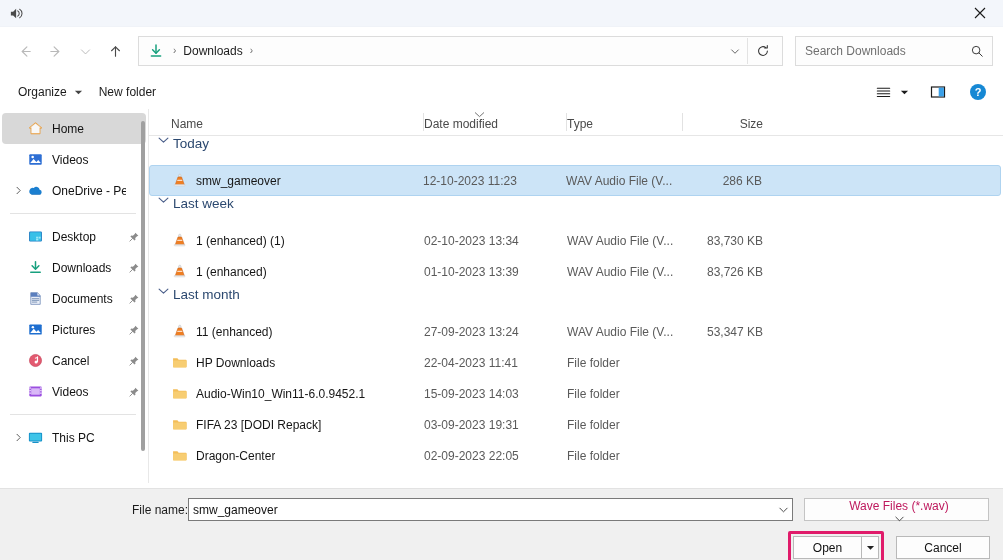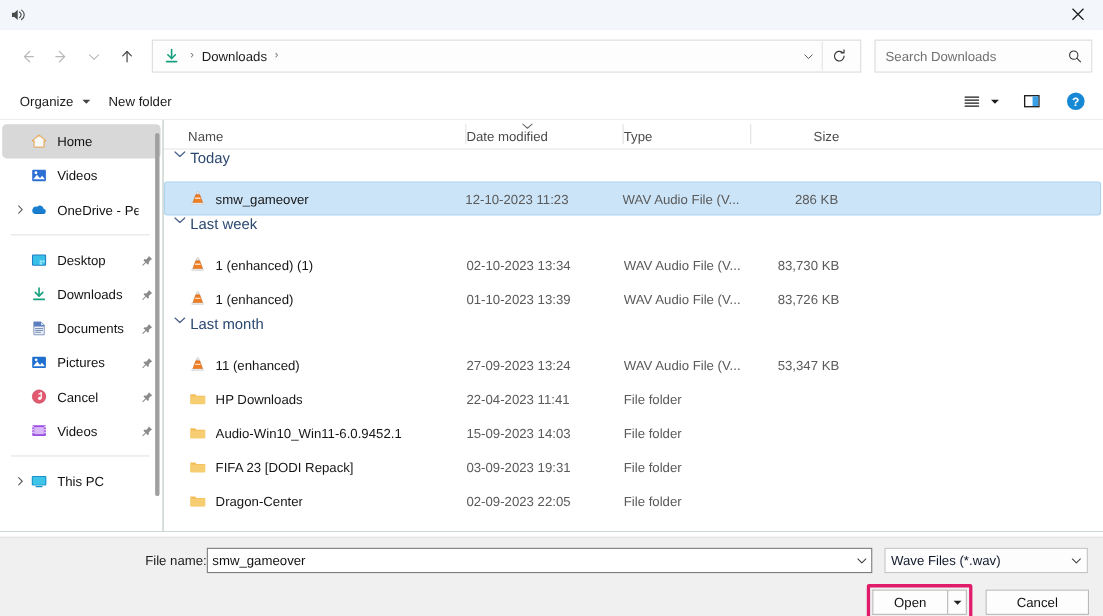--- a/index.html
+++ b/index.html
@@ -457,21 +457,22 @@
     margin-left: 11px;
     width: 185px;
     height: 23px;
     background: #fdfdfd;
     border: 1px solid #c4c4c4;
     box-sizing: border-box;
     display: flex;
     align-items: center;
     padding-left: 5px;
     font-size: 12px;
-    color: #0f172a;
+    color: #be185d;
+    flex-direction: column;
   }
   .ftype-select .val { flex: 1; }
   .ftype-select .dd {
     width: 20px;
     display: flex;
     align-items: center;
     justify-content: center;
     color: #3a3a3a;
   }
 

